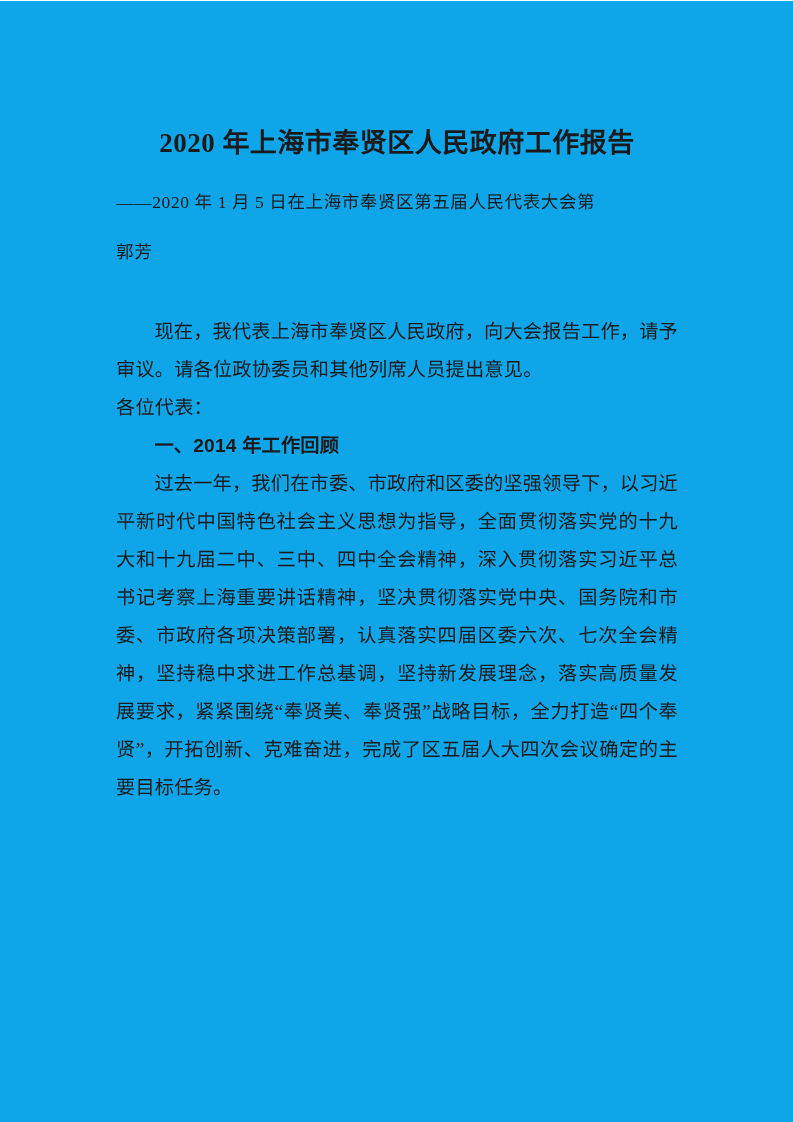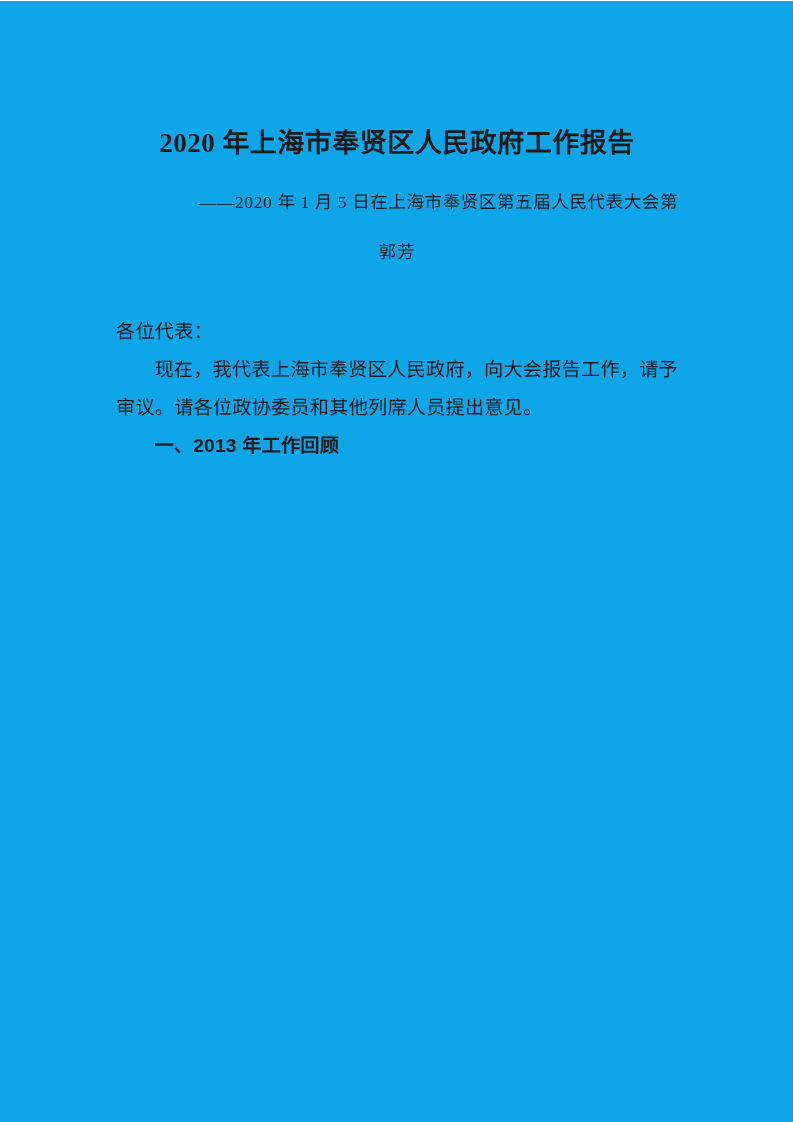--- a/index.html
+++ b/index.html
@@ -37,35 +37,35 @@
     font-size: 27px;
     font-weight: bold;
     letter-spacing: 0.5px;
     line-height: 1.35;
     font-family: "Liberation Serif", "DejaVu Serif", serif;
   }
 
   .doc-subtitle {
     margin: 0;
     padding-top: 22px;
-    text-align: right;
+    text-align: left;
     font-size: 17.5px;
     line-height: 38px;
     letter-spacing: 0.6px;
     font-weight: normal;
   }
 
   .doc-subtitle .sub-line {
     display: block;
   }
 
   .doc-author {
     margin: 0;
     padding-top: 14px;
-    text-align: center;
+    text-align: left;
     font-size: 17.5px;
     line-height: 34px;
     letter-spacing: 1px;
   }
 
   
   .body-block {
     padding-top: 44px;
   }
 
@@ -102,23 +102,24 @@
     <h1 class="doc-title">2020 年上海市奉贤区人民政府工作报告</h1>
 
     <div class="doc-subtitle">
       <span class="sub-line">——2020 年 1 月 5 日在上海市奉贤区第五届人民代表大会第</span>
     </div>
 
     <div class="doc-author">郭芳</div>
 
     <div class="body-block">
 
+      <p class="para indent">现在，我代表上海市奉贤区人民政府，向大会报告工作，请予审议。请各位政协委员和其他列席人员提出意见。</p>
+
       <p class="para">各位代表：</p>
 
-      <p class="para indent">现在，我代表上海市奉贤区人民政府，向大会报告工作，请予审议。请各位政协委员和其他列席人员提出意见。</p>
+      <h2 class="section-heading">一、2014 年工作回顾</h2>
 
-      <h2 class="section-heading">一、2013 年工作回顾</h2>
-
+      <p class="para indent">过去一年，我们在市委、市政府和区委的坚强领导下，以习近平新时代中国特色社会主义思想为指导，全面贯彻落实党的十九大和十九届二中、三中、四中全会精神，深入贯彻落实习近平总书记考察上海重要讲话精神，坚决贯彻落实党中央、国务院和市委、市政府各项决策部署，认真落实四届区委六次、七次全会精神，坚持稳中求进工作总基调，坚持新发展理念，落实高质量发展要求，紧紧围绕“奉贤美、奉贤强”战略目标，全力打造“四个奉贤”，开拓创新、克难奋进，完成了区五届人大四次会议确定的主要目标任务。</p>
 
 
     </div>
   </div>
 </div>
 
 </body></html>

